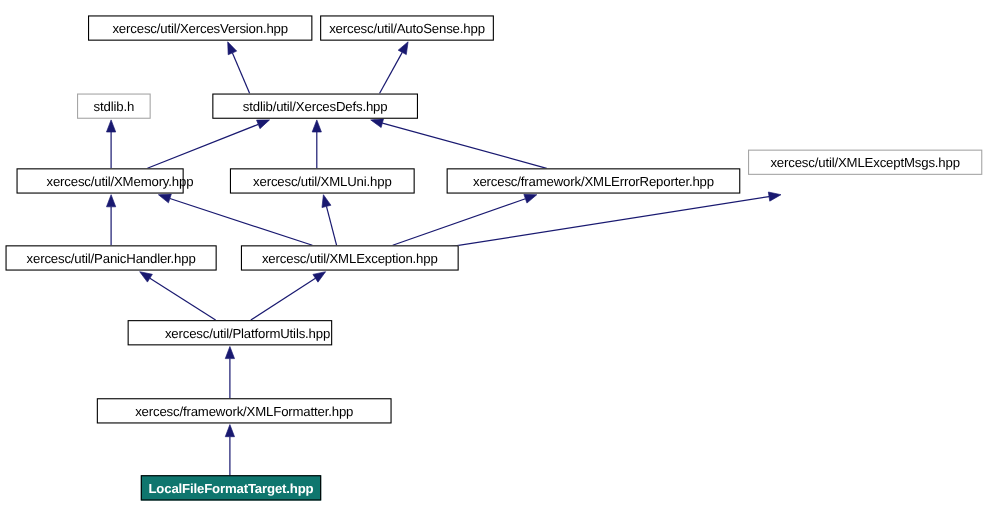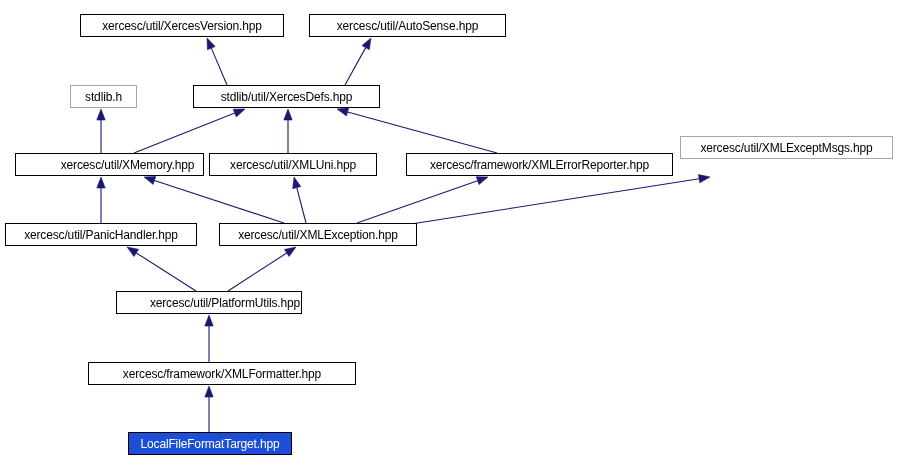--- a/index.html
+++ b/index.html
@@ -38,23 +38,24 @@
     color: #000000;
     background: #ffffff;
     border: 1px solid #000000;
     z-index: 2;
   }
   .node.external {
     border-color: #a6a6a6;
     color: #000000;
   }
   .node.current {
-    background: #1d4ed8;
+    background: #0f766e;
     border-color: #000000;
     color: #ffffff;
+    font-weight: bold;
   }
   .node-label {
     pointer-events: none;
   }
 </style>
 </head>
 <body>
 
 <div id="graph-canvas">
 
@@ -118,30 +119,30 @@
       <g>
         <line x1="209" y1="432" x2="209" y2="397" stroke="#191970" stroke-width="1.1"></line>
         <polygon points="209,386 213.2,397 204.8,397" fill="#191970" stroke="#191970" stroke-width="0.6"></polygon>
       </g>
     </svg>
 
   <div id="node-layer">
       <div class="node" style="left: 80px; top: 14px; width: 204px; height: 23px;">
         <span class="node-label">xercesc/util/XercesVersion.hpp</span>
       </div>
-      <div class="node" style="left: 309px; top: 14px; width: 197px; height: 23px;">
+      <div class="node" style="left: 291px; top: 14px; width: 158px; height: 23px;">
         <span class="node-label">xercesc/util/AutoSense.hpp</span>
       </div>
       <div class="node external" style="left: 70px; top: 85px; width: 67px; height: 23px;">
         <span class="node-label">stdlib.h</span>
       </div>
       <div class="node" style="left: 193px; top: 85px; width: 187px; height: 23px;">
         <span class="node-label">stdlib/util/XercesDefs.hpp</span>
       </div>
-      <div class="node" style="left: 15px; top: 153px; width: 189px; height: 23px; padding-left: 36px;">
+      <div class="node" style="left: 15px; top: 153px; width: 152px; height: 23px; padding-left: 36px;">
         <span class="node-label">xercesc/util/XMemory.hpp</span>
       </div>
       <div class="node" style="left: 209px; top: 153px; width: 168px; height: 23px;">
         <span class="node-label">xercesc/util/XMLUni.hpp</span>
       </div>
       <div class="node" style="left: 390px; top: 153px; width: 267px; height: 23px; margin-left: 16px;">
         <span class="node-label">xercesc/framework/XMLErrorReporter.hpp</span>
       </div>
       <div class="node external" style="left: 680px; top: 136px; width: 213px; height: 23px;">
         <span class="node-label">xercesc/util/XMLExceptMsgs.hpp</span>

